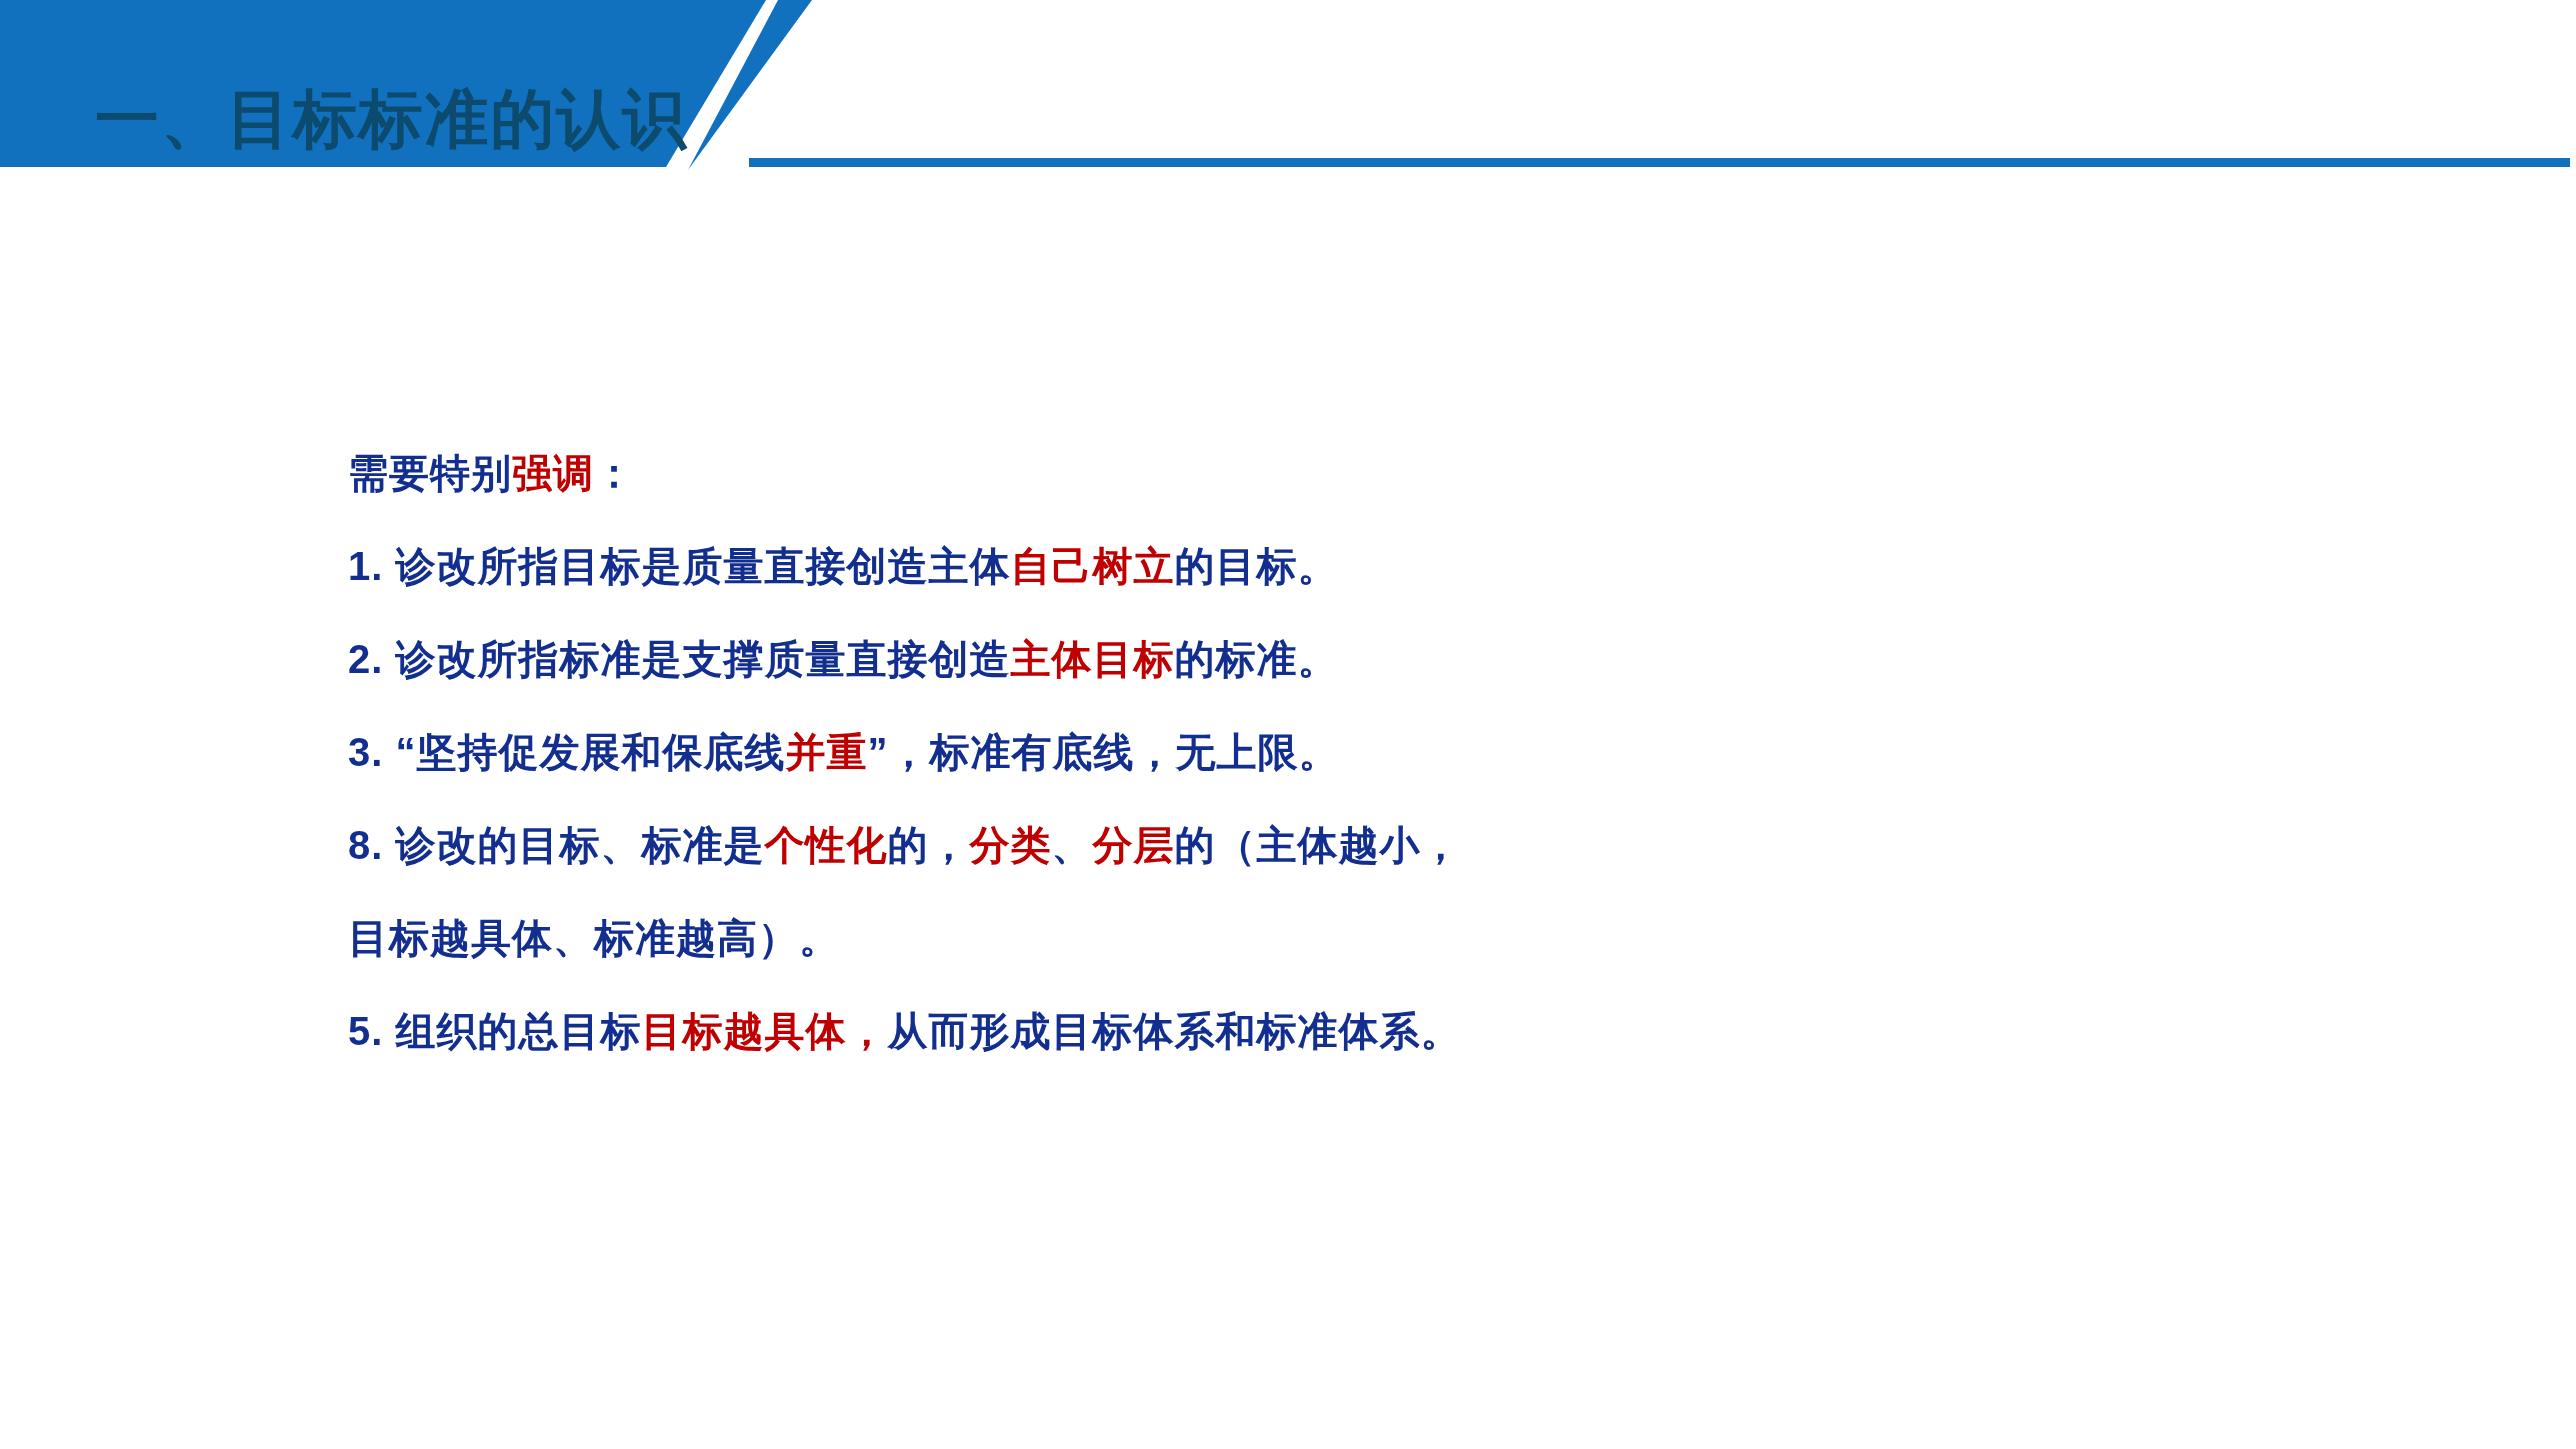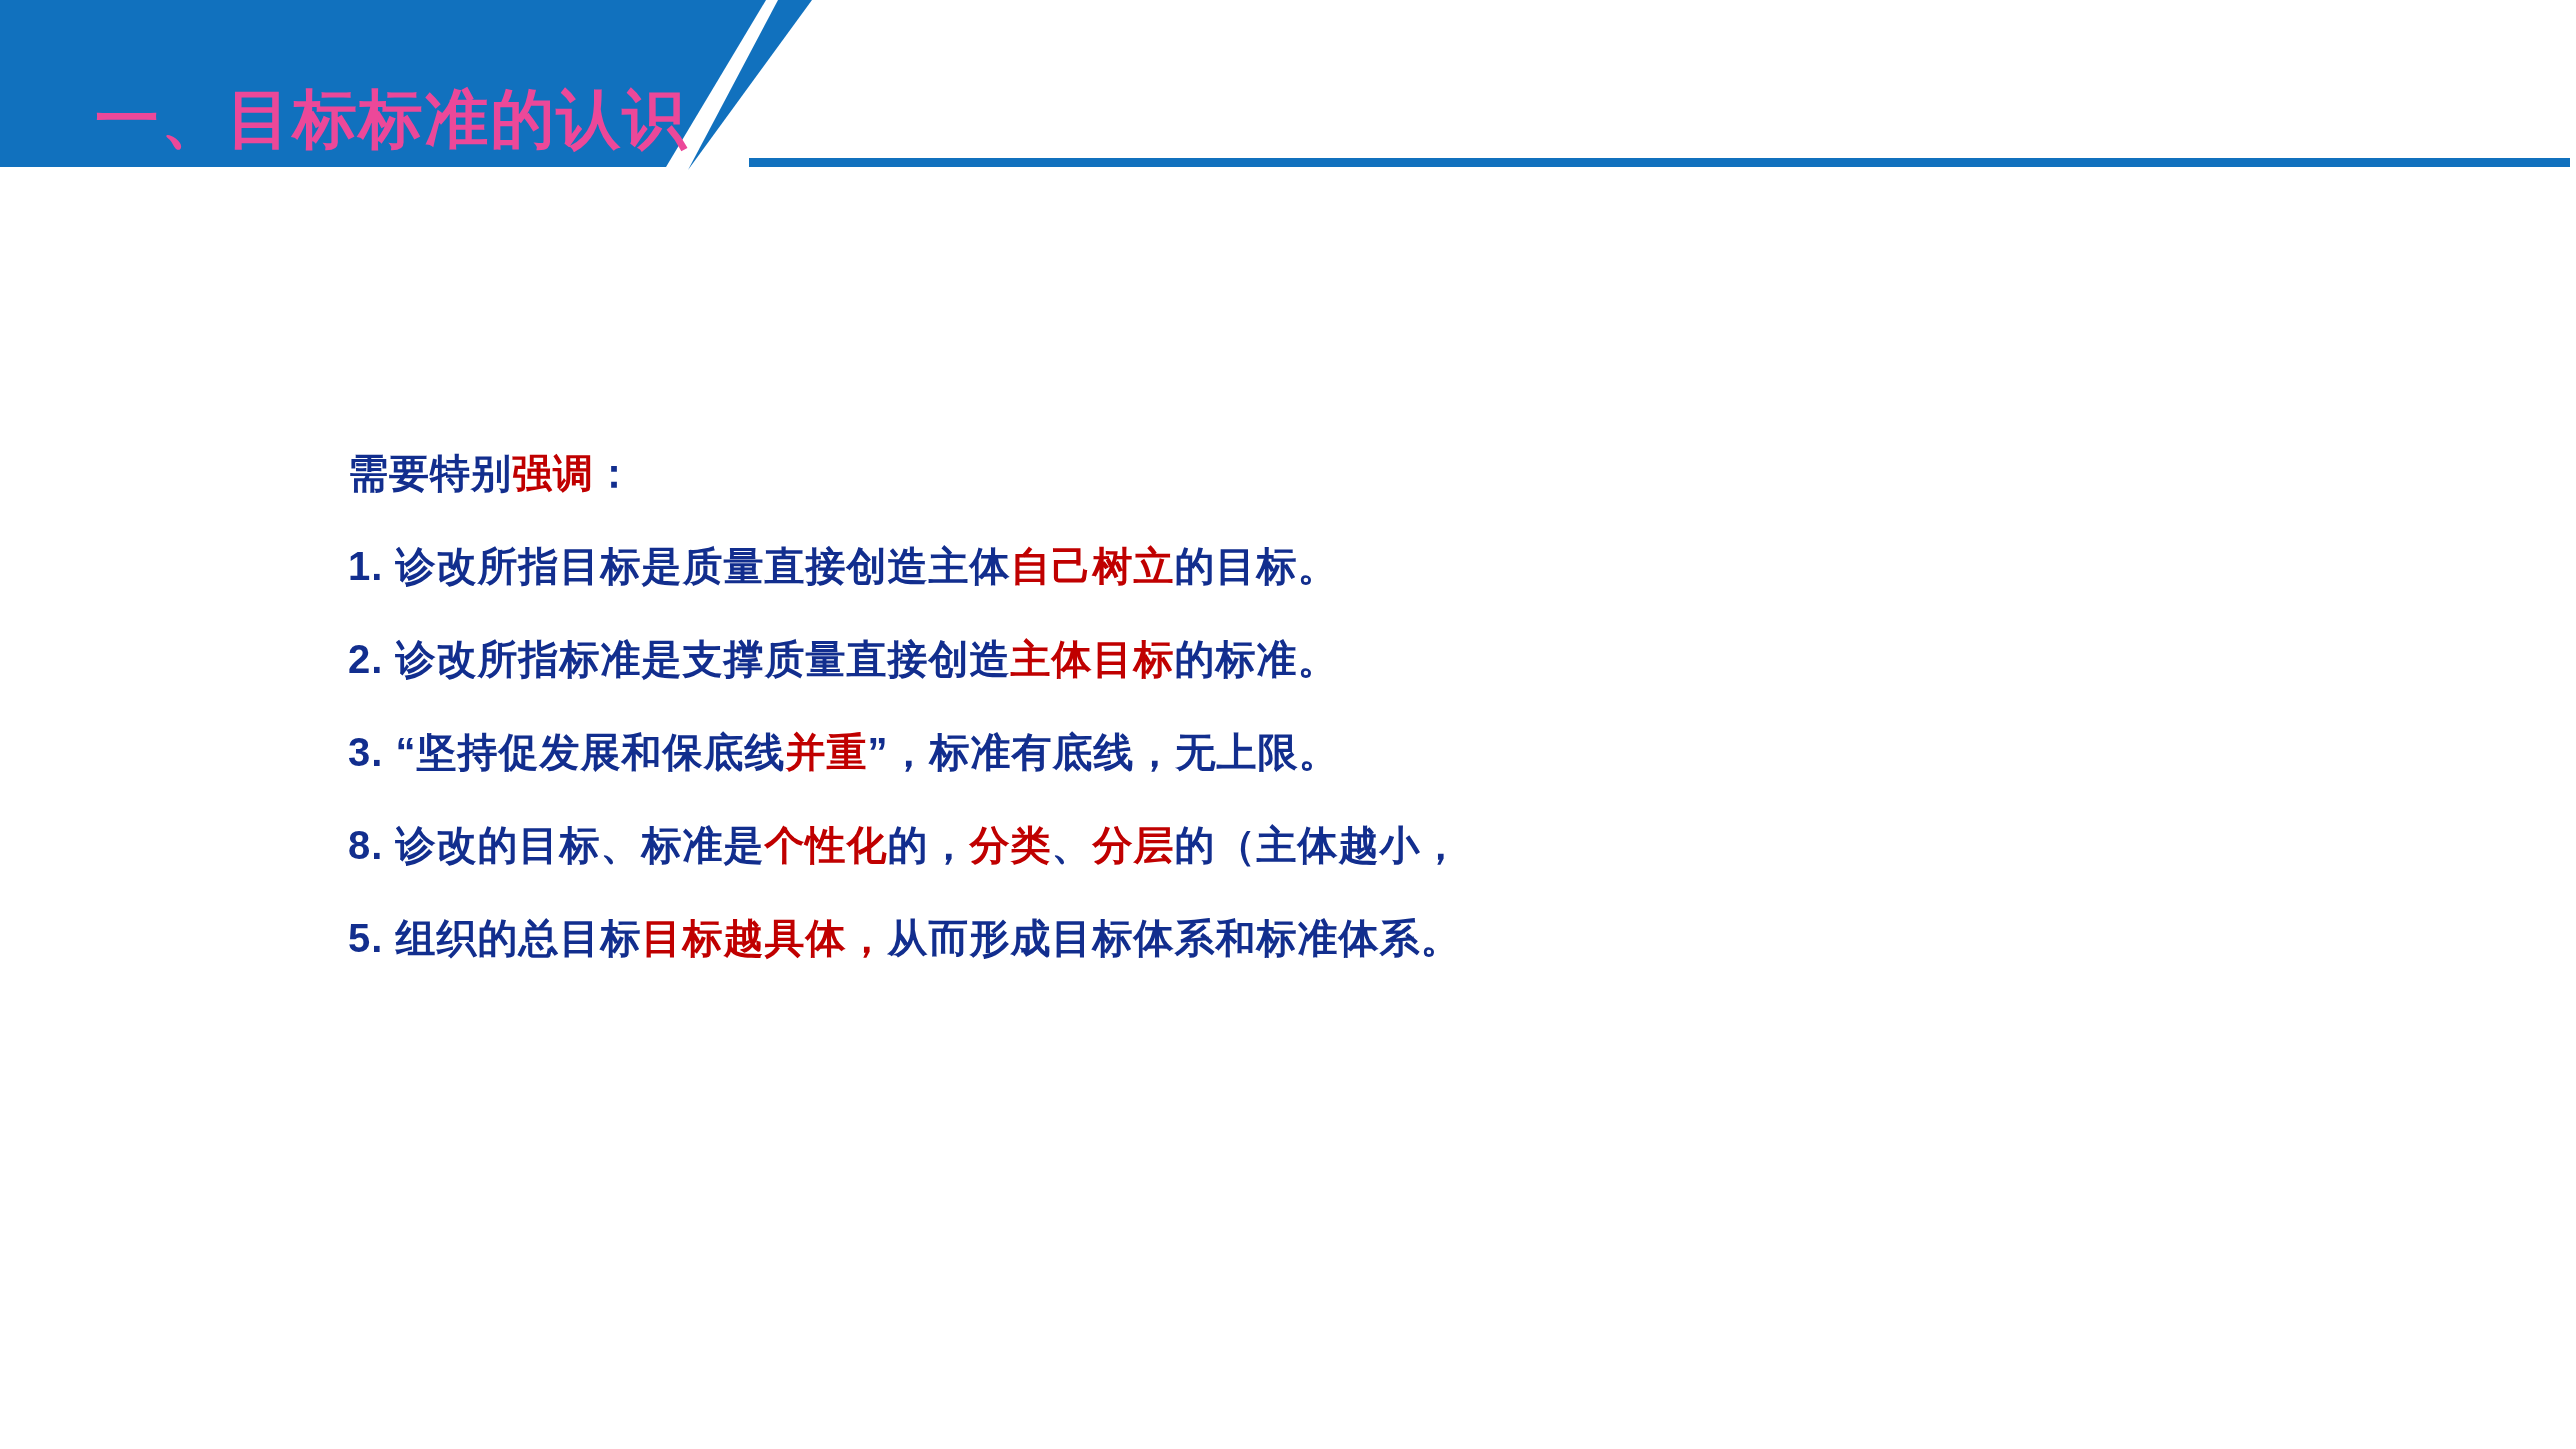--- a/index.html
+++ b/index.html
@@ -31,21 +31,21 @@
     width:831px;height:170px;
     background:var(--banner-blue);
     clip-path:polygon(778px 0,812px 0,688px 170px);
   }
   .banner-title{
     position:absolute;
     left:95px;top:87px;
     font-size:64px;
     line-height:1;
     font-weight:700;
-    color:#ec4899;
+    color:#0c4a6e;
     letter-spacing:1.9px;
     white-space:nowrap;
   }
   .slide-subtitle{
     position:absolute;
     left:819px;top:79px;
     font-size:64px;
     line-height:1;
     font-weight:400;
     font-style:italic;
@@ -102,20 +102,23 @@
     </p>
 
     <p>
       <span class="blue">3. “坚持促发展和保底线</span><span class="red">并重</span><span class="blue">”，标准有底线，无上限。</span>
     </p>
 
     <p>
       <span class="blue">8. 诊改的目标、标准是</span><span class="red">个性化</span><span class="blue">的，</span><span class="red">分类</span><span class="blue">、</span><span class="red">分层</span><span class="blue">的（主体越小，</span>
     </p>
 
+    <p>
+      <span class="blue">目标越具体、标准越高）。</span>
+    </p>
 
     <p>
       <span class="blue">5. 组织的总目标</span><span class="red">目标越具体，</span><span class="blue">从而形成目标体系和标准体系。</span>
     </p>
 
   </div>
 </div>
 
 
 </body></html>

